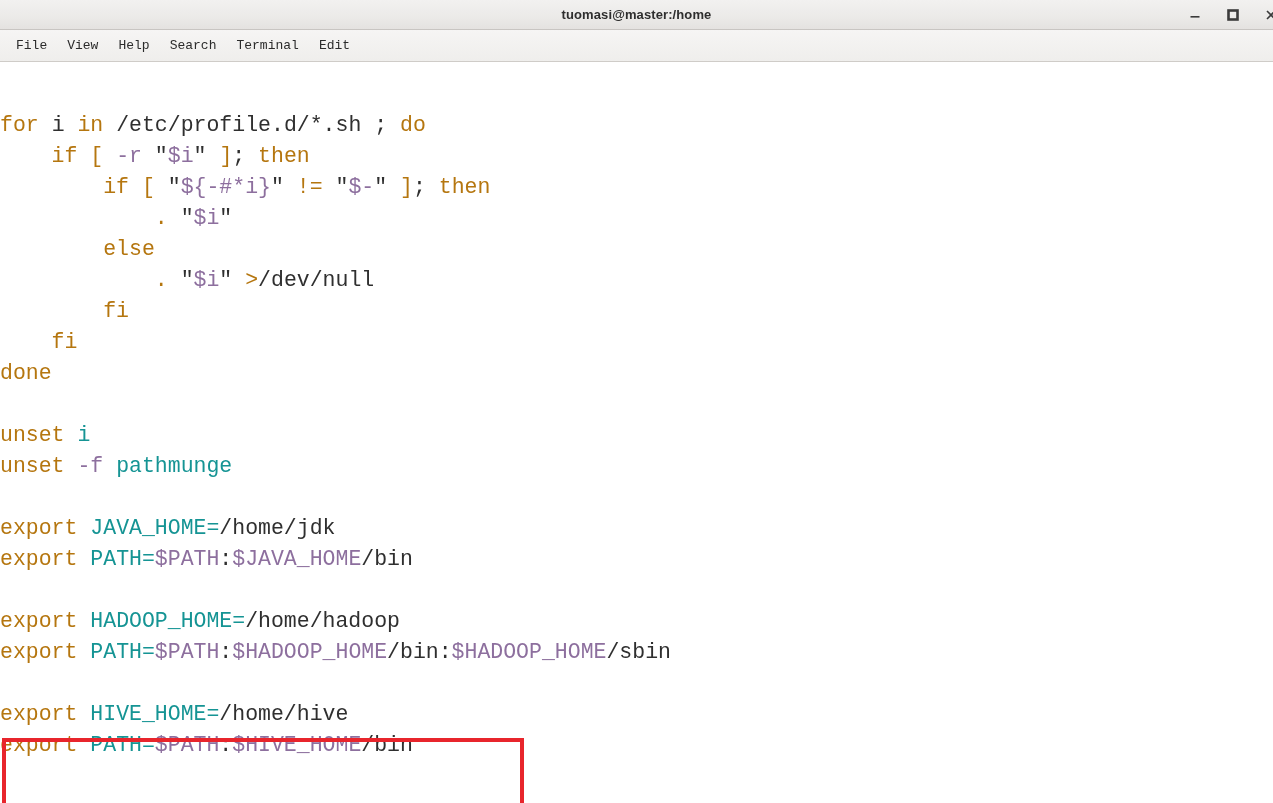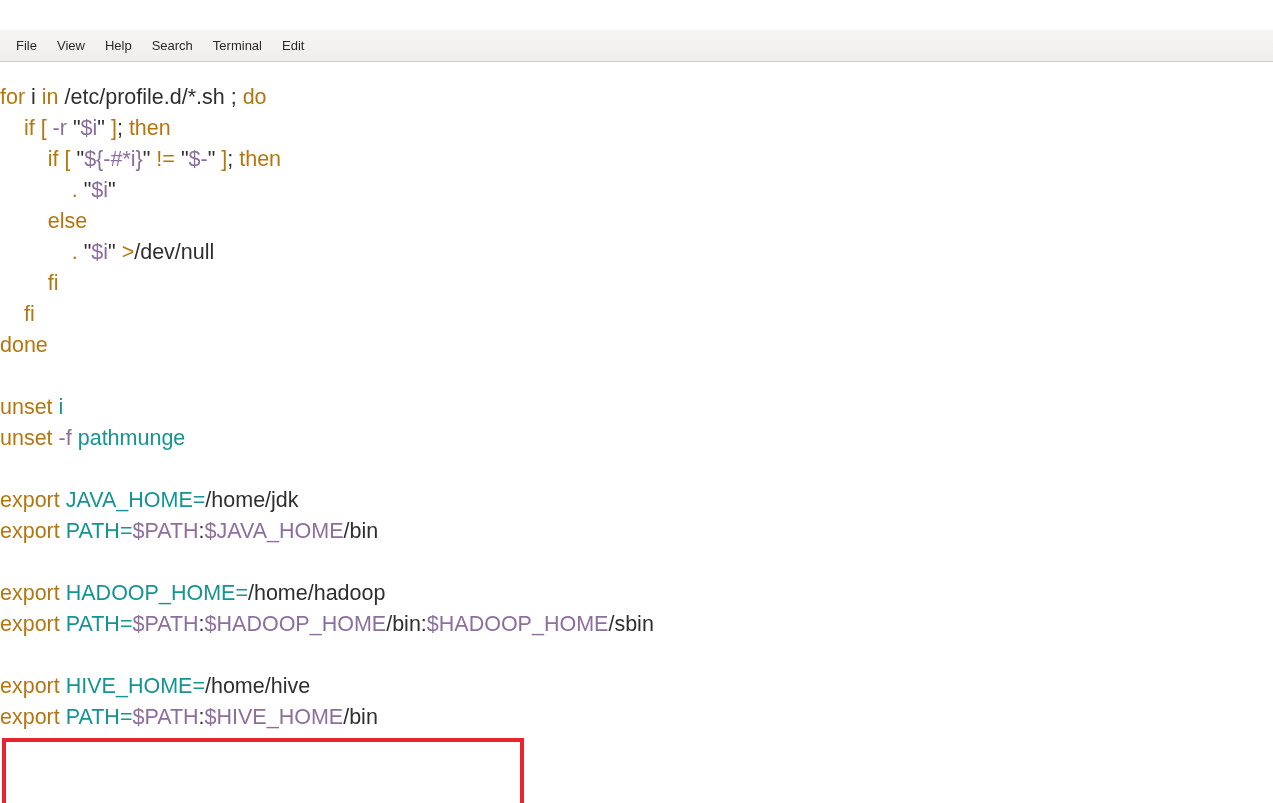--- a/index.html
+++ b/index.html
@@ -63,20 +63,21 @@
   .menubar {
     position: absolute;
     top: 30px; left: 0;
     width: 1273px;
     height: 32px;
     background: linear-gradient(to bottom, #f6f5f4 0%, #efeeec 100%);
     border-bottom: 1px solid #cfccc8;
     display: flex;
     align-items: center;
     padding-left: 6px;
+    font-family: Liberation Mono, monospace;
   }
   .menu-item {
     font-size: 13px;
     color: #2b2b2b;
     padding: 3px 10px;
     border-radius: 3px;
     cursor: default;
     user-select: none;
     white-space: nowrap;
   }
@@ -86,23 +87,23 @@
     position: absolute;
     top: 62px; left: 0;
     width: 1273px;
     height: 741px;
     background: #ffffff;
     overflow: hidden;
   }
 
   .term-lines {
     position: absolute;
-    top: 20px;
+    top: 48px;
     left: 0px;
-    font-family: Liberation Sans, sans-serif;
+    font-family: Liberation Mono, monospace;
     font-size: 21.5px;
     line-height: 31px;
     white-space: pre;
     letter-spacing: 0px;
   }
   .line { height: 31px; }
 
   
   .kw   { color: #b5760f; }  
   .var  { color: #159494; }  
@@ -120,20 +121,40 @@
     border: 4px solid #e8252c;
     background: transparent;
     pointer-events: none;
   }
 </style>
 </head>
 <body>
 
 <div id="app">
 
+  <div class="titlebar">
+    <div class="titlebar-title">tuomasi@master:/home</div>
+    <div class="winbuttons">
+      <div class="winbtn" title="minimize">
+        <svg width="12" height="12" viewBox="0 0 12 12" aria-hidden="true">
+          <rect x="1.5" y="7" width="9" height="1.6" fill="currentColor"></rect>
+        </svg>
+      </div>
+      <div class="winbtn" title="maximize">
+        <svg width="12" height="12" viewBox="0 0 12 12" aria-hidden="true">
+          <rect x="1.5" y="1.5" width="9" height="9" fill="none" stroke="currentColor" stroke-width="2.6"></rect>
+        </svg>
+      </div>
+      <div class="winbtn" title="close" style="margin-right:-8px;">
+        <svg width="12" height="12" viewBox="0 0 12 12" aria-hidden="true">
+          <path d="M2 2 L10 10 M10 2 L2 10" stroke="currentColor" stroke-width="1.6" fill="none"></path>
+        </svg>
+      </div>
+    </div>
+  </div>
 
   <div class="menubar">
     <div class="menu-item">File</div>
     <div class="menu-item">View</div>
     <div class="menu-item">Help</div>
     <div class="menu-item">Search</div>
     <div class="menu-item">Terminal</div>
     <div class="menu-item">Edit</div>
   </div>
 

